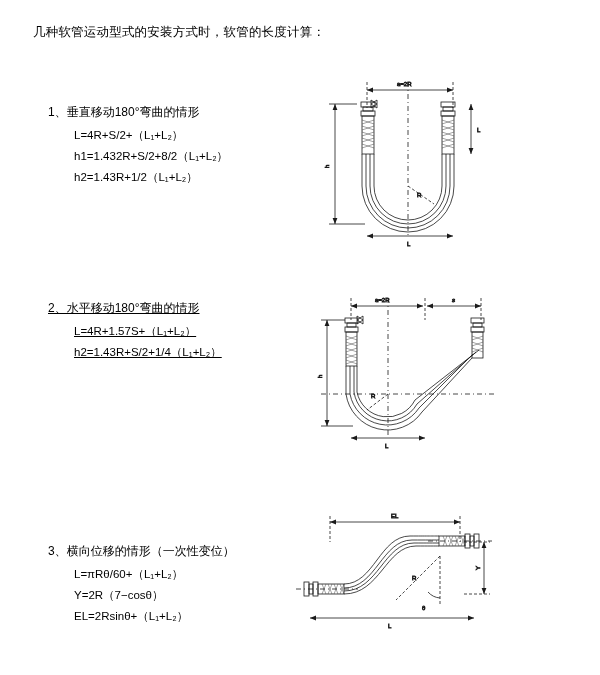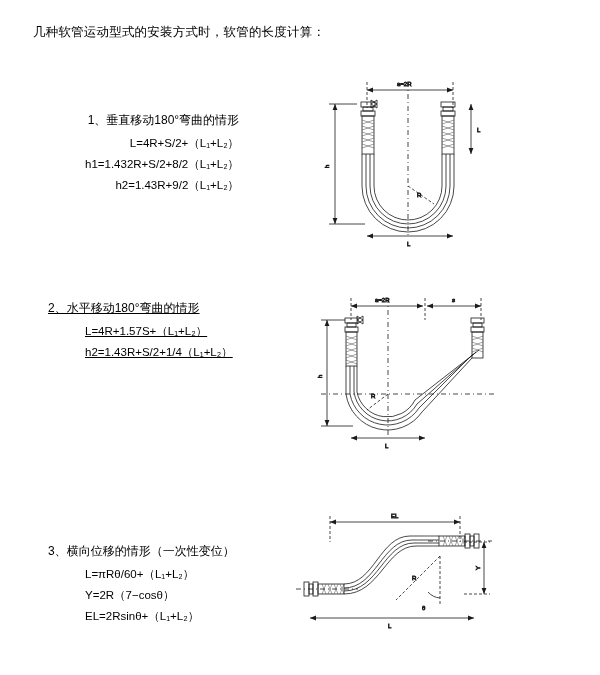--- a/index.html
+++ b/index.html
@@ -32,49 +32,49 @@
     position: absolute;
   }
   .sec-title {
     font-size: 12px;
     white-space: nowrap;
     margin-bottom: 7px;
   }
   .formula {
     font-size: 11.5px;
     white-space: nowrap;
-    margin-left: 37px;
+    margin-left: 26px;
     margin-bottom: 6px;
   }
   .fig {
     position: absolute;
   }
   .fig svg {
     display: block;
   }
   
-  #sec1 { left: 48px; top: 112px; text-align: right; }
+  #sec1 { left: 48px; top: 104px; }
   #sec2 { left: 48px; top: 300px; text-decoration: underline; }
   #sec3 { left: 48px; top: 543px; }
   #fig1 { left: 305px; top: 68px; }
   #fig2 { left: 305px; top: 286px; }
   #fig3 { left: 288px; top: 508px; }
 </style>
 </head>
 <body>
 
 <div class="page">
 
   <div class="heading">几种软管运动型式的安装方式时，软管的长度计算：</div>
 
   <div class="section" id="sec1">
     <div class="sec-title">1、垂直移动180°弯曲的情形</div>
     <div class="formula">L=4R+S/2+（L₁+L₂）</div>
     <div class="formula">h1=1.432R+S/2+8/2（L₁+L₂）</div>
-    <div class="formula">h2=1.43R+9/2（L₁+L₂）</div>
+    <div class="formula">h2=1.43R+1/2（L₁+L₂）</div>
   </div>
 
   <div class="fig" id="fig1">
     <svg width="190" height="190" viewBox="0 0 190 190">
       <g fill="none" stroke="#1a1a1a" stroke-width="0.8">
 
         <line x1="62" y1="22" x2="148" y2="22"></line>
         <path d="M62 22 l6 -2.4 v4.8 z" fill="#1a1a1a" stroke="none"></path>
         <path d="M148 22 l-6 -2.4 v4.8 z" fill="#1a1a1a" stroke="none"></path>
         <line x1="62" y1="14" x2="62" y2="40" stroke-dasharray="3,2"></line>

